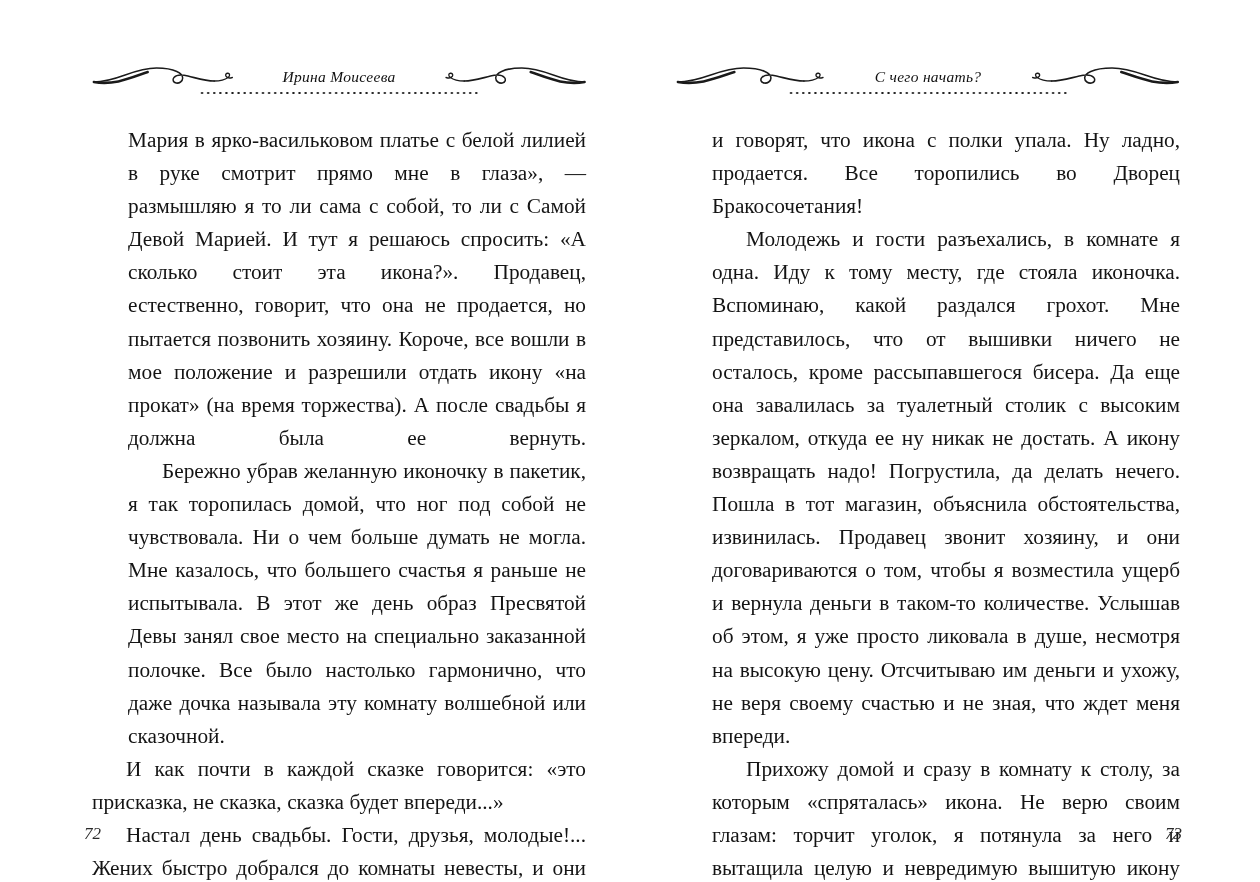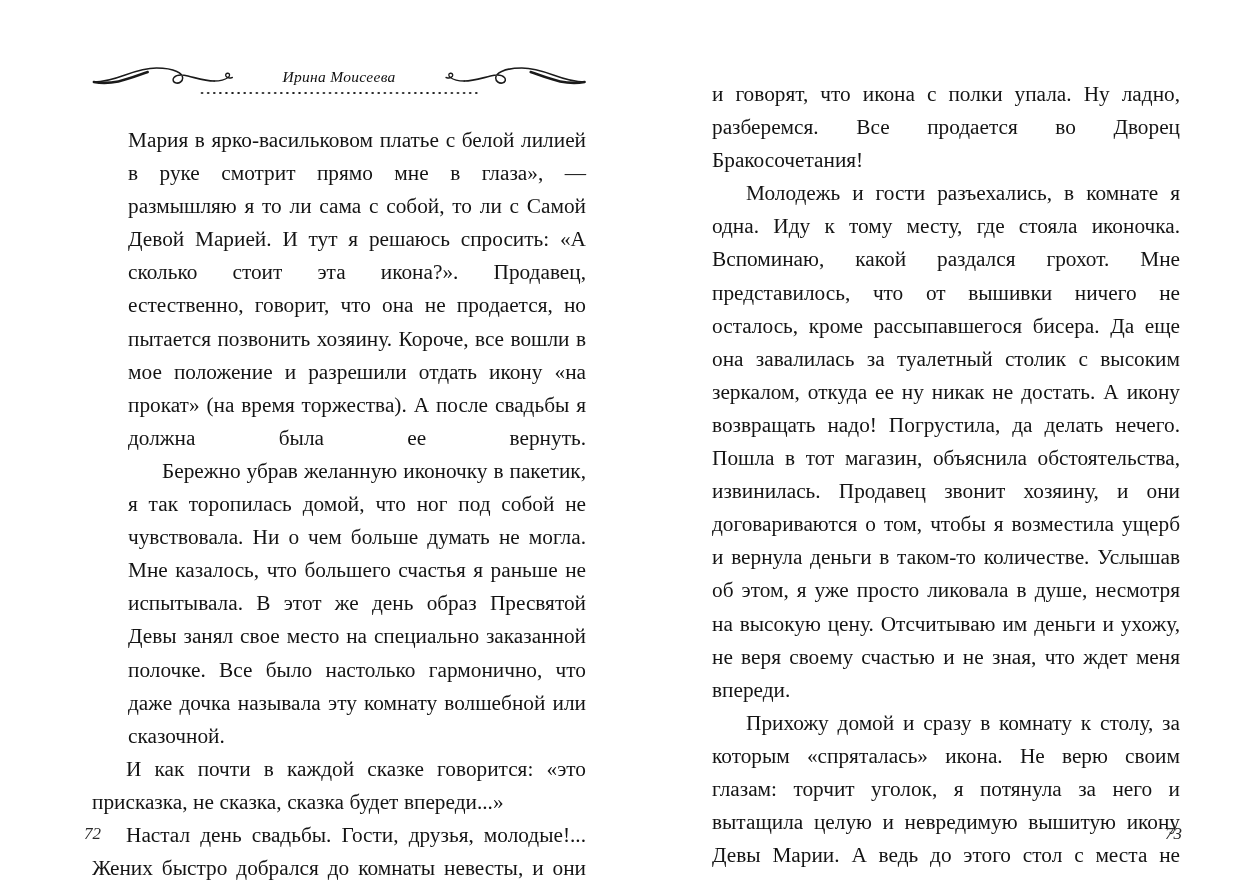--- a/index.html
+++ b/index.html
@@ -152,23 +152,49 @@
       <p class="indent">И как почти в каждой сказке говорится: «это присказка, не сказка, сказка будет впереди...»</p>
       <p class="indent">Настал день свадьбы. Гости, друзья, молодые!... Жених быстро добрался до комнаты невесты, и они там сделали несколько фотоснимков.</p>
       <p class="indent full">Вдруг слышу — громкий звук! — что-то упало, даже грохнулось! Насторожилась. Выходят молодые</p>
     </div>
 
     <div class="folio folio-left">72</div>
   </div>
 
   <div class="page page-right">
 
+    <div class="head">
+      <div class="head-row">
+        <span class="orn">
+          <svg viewBox="0 0 200 34" preserveAspectRatio="none">
+            <g fill="none" stroke="#1a1a1a" stroke-linecap="round">
+              <path d="M2 22 C30 22 46 8 74 8 C96 8 104 14 104 18 C104 21.5 100 23.5 96.5 23 C93 22.5 92 19.5 94 17.5 C96.5 15 103 14.5 110 16 C121 18.3 130 21 140 21" stroke-width="1.7"></path>
+              <path d="M140 21 C148 21 153 19.5 156 17.5 C158.6 15.8 158.2 13.6 156 13.2 C154 12.9 152.6 14.6 153.6 16.2 C154.6 17.8 157.6 18.3 161 17.4" stroke-width="1.5"></path>
+              <path d="M2 22 C26 25.5 44 18 64 12" stroke-width="2.6"></path>
+            </g>
+          </svg>
+        </span>
+
+        <span class="head-title">С чего начать?</span>
+
+        <span class="orn">
+          <svg viewBox="0 0 200 34" preserveAspectRatio="none">
+            <g fill="none" stroke="#1a1a1a" stroke-linecap="round" transform="translate(200,0) scale(-1,1)">
+              <path d="M2 22 C30 22 46 8 74 8 C96 8 104 14 104 18 C104 21.5 100 23.5 96.5 23 C93 22.5 92 19.5 94 17.5 C96.5 15 103 14.5 110 16 C121 18.3 130 21 140 21" stroke-width="1.7"></path>
+              <path d="M140 21 C148 21 153 19.5 156 17.5 C158.6 15.8 158.2 13.6 156 13.2 C154 12.9 152.6 14.6 153.6 16.2 C154.6 17.8 157.6 18.3 161 17.4" stroke-width="1.5"></path>
+              <path d="M2 22 C26 25.5 44 18 64 12" stroke-width="2.6"></path>
+            </g>
+          </svg>
+        </span>
+      </div>
+      <div class="dot-rule"></div>
+    </div>
 
     <div class="body">
-      <p class="cont full">и говорят, что икона с полки упала. Ну ладно, разберемся. Все продается во Дворец Бракосочетания!</p>
+      <p class="cont full">и говорят, что икона с полки упала. Ну ладно, продается. Все торопились во Дворец Бракосочетания!</p>
       <p class="indent full">Молодежь и гости разъехались, в комнате я одна. Иду к тому месту, где стояла иконочка. Вспоминаю, какой раздался грохот. Мне представилось, что от вышивки ничего не осталось, кроме рассыпавшегося бисера. Да еще она завалилась за туалетный столик с высоким зеркалом, откуда ее ну никак не достать. А икону возвращать надо! Погрустила, да делать нечего. Пошла в тот магазин, объяснила обстоятельства, извинилась. Продавец звонит хозяину, и они договариваются о том, чтобы я возместила ущерб и вернула деньги в таком-то количестве. Услышав об этом, я уже просто ликовала в душе, несмотря на высокую цену. Отсчитываю им деньги и ухожу, не веря своему счастью и не зная, что ждет меня впереди.</p>
       <p class="indent full">Прихожу домой и сразу в комнату к столу, за которым «спряталась» икона. Не верю своим глазам: торчит уголок, я потянула за него и вытащила целую и невредимую вышитую икону Девы Марии. А ведь до этого стол с места не могла сдвинуть, словно к стене и к полу прирос, а до иконы ни рукой,</p>
     </div>
 
     <div class="folio folio-right">73</div>
   </div>
 
 </div>
 
 </body></html>

